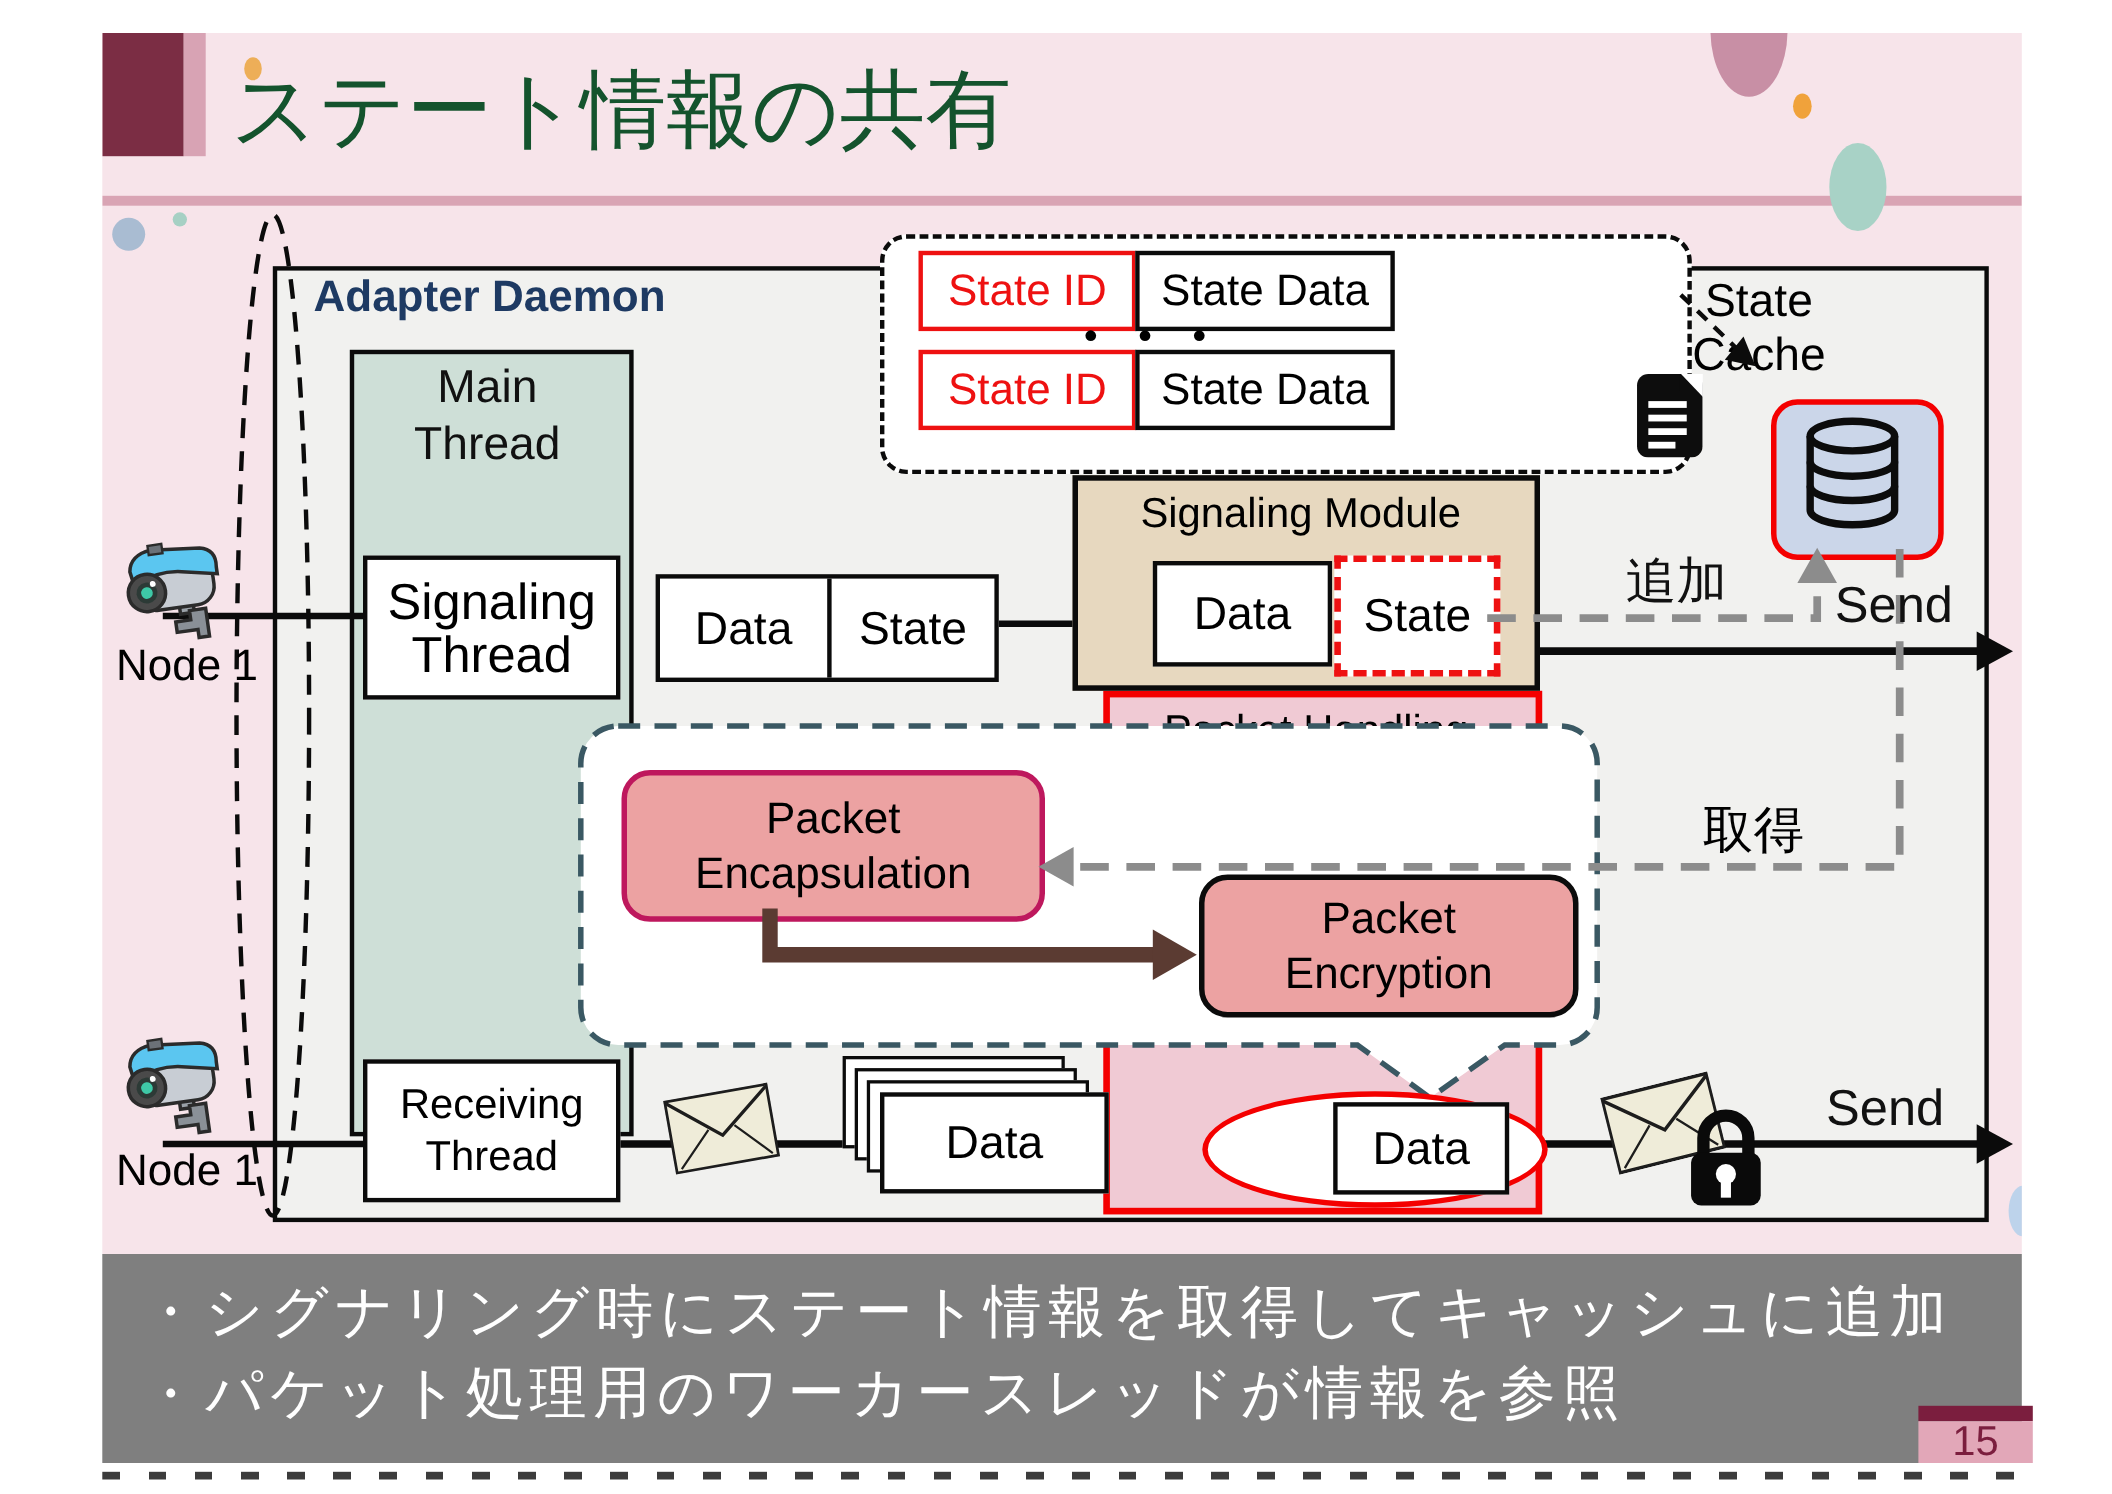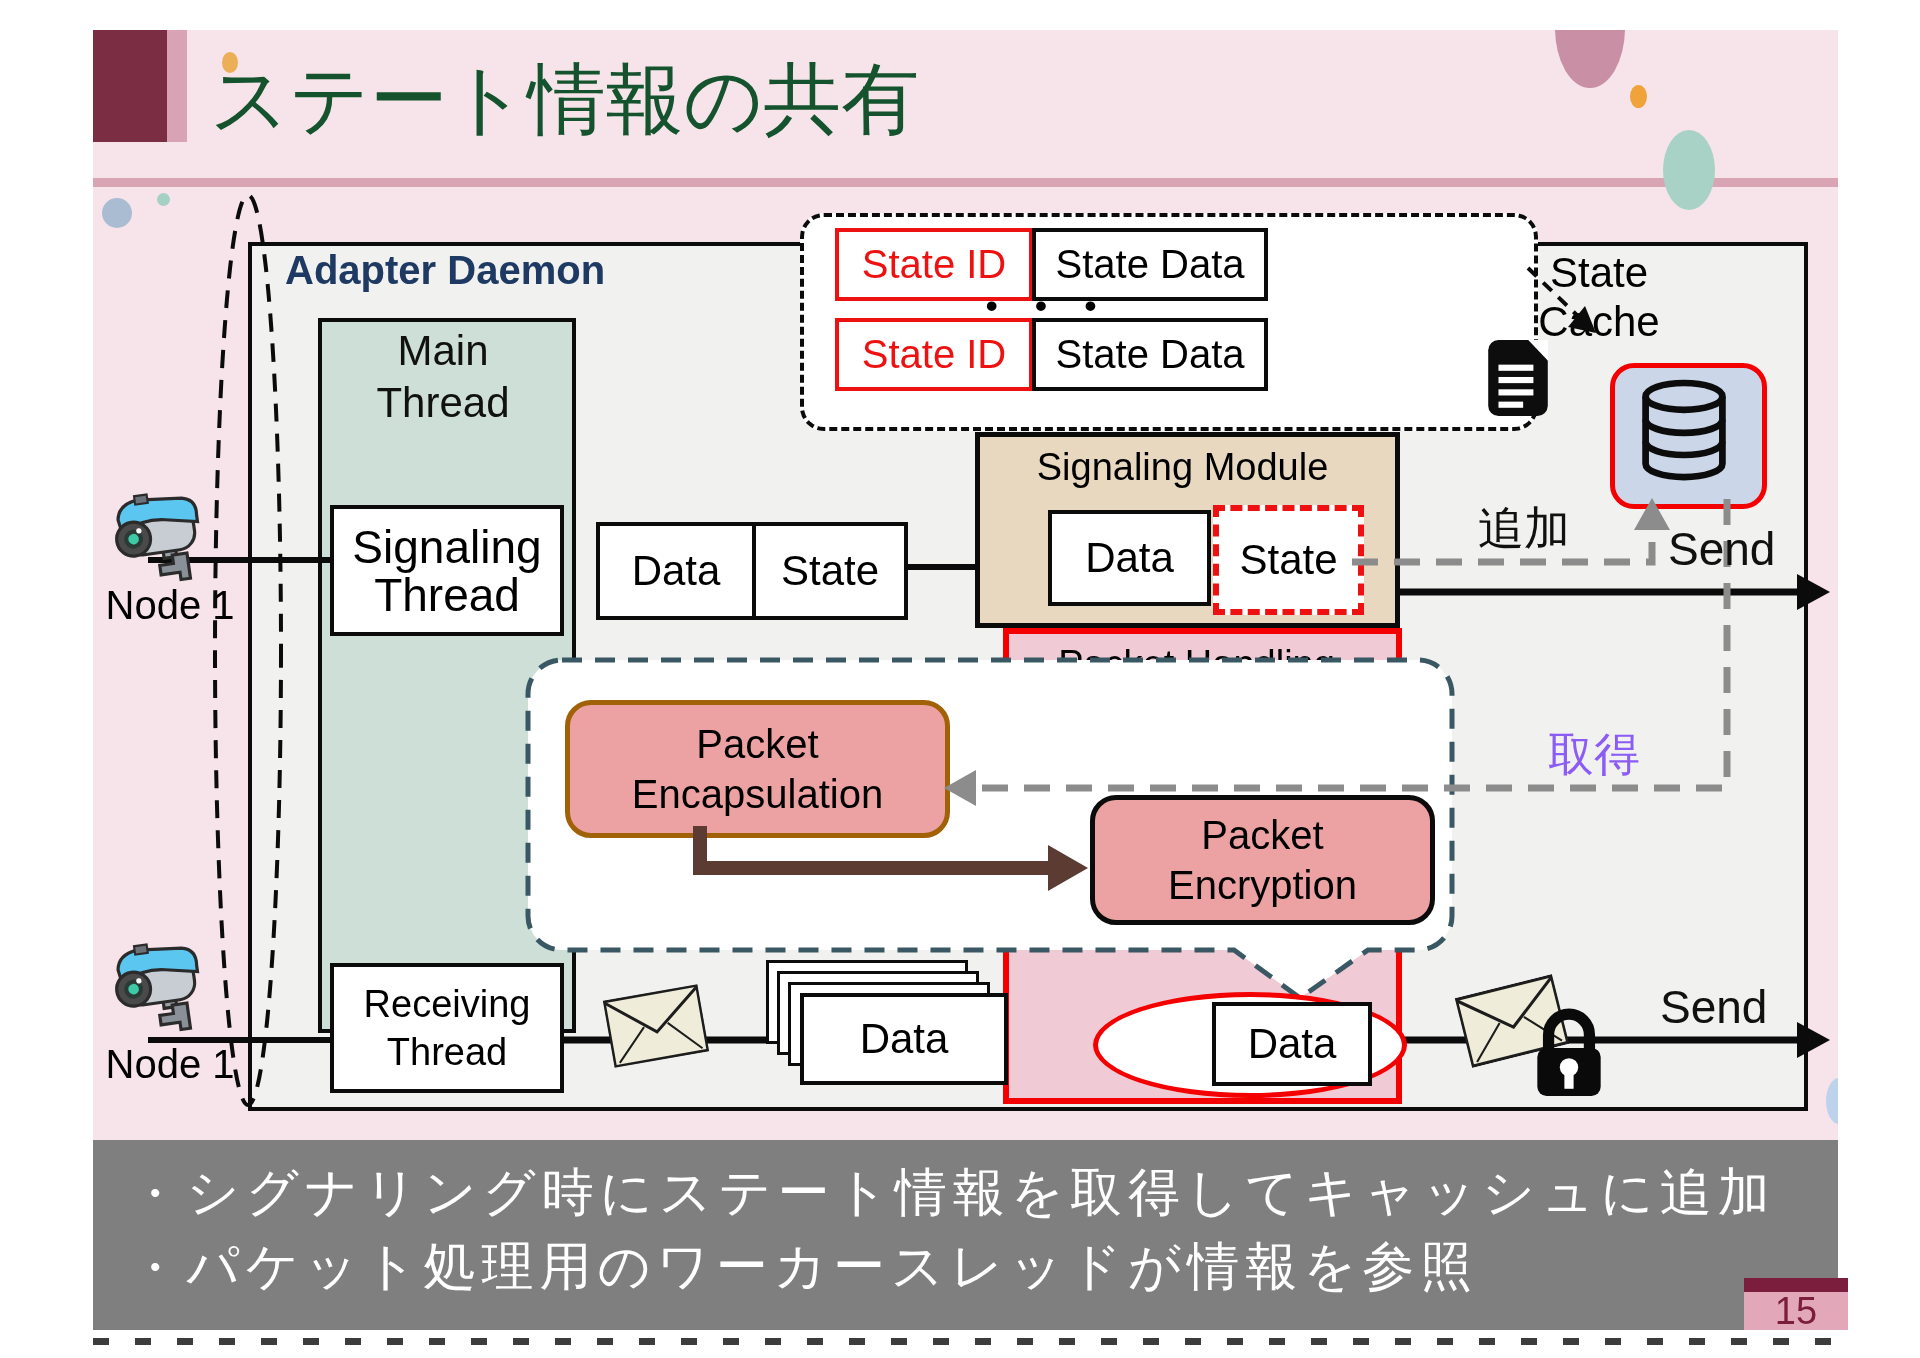--- a/index.html
+++ b/index.html
@@ -95,41 +95,41 @@
       <path d="M10 66 A40 14 0 0 0 90 66"></path>
     </g>
   </svg>
 
   <div class="abs" style="left:1003px;top:628px;width:387px;height:464px;background:#F0CAD4;border:6px solid #F40000;z-index:11;"></div>
   <div class="abs flexc" style="left:1013px;top:640px;width:367px;font-size:38px;line-height:48px;z-index:12;">Packet Handling Module</div>
 
   <svg class="abs svglayer" style="z-index:20;">
     <path d="M 562 660 H 1418 A 34 34 0 0 1 1452 694 V 916 A 34 34 0 0 1 1418 950 H 1368 L 1300 998 L 1234 950 H 562 A 34 34 0 0 1 528 916 V 694 A 34 34 0 0 1 562 660 Z" fill="#ffffff" stroke="#3A5863" stroke-width="5" stroke-dasharray="20 13"></path>
   </svg>
-  <div class="abs flexc" style="left:565px;top:700px;width:375px;height:128px;background:#ECA2A2;border:5px solid #a16207;border-radius:26px;z-index:21;">
+  <div class="abs flexc" style="left:565px;top:700px;width:375px;height:128px;background:#ECA2A2;border:5px solid #be185d;border-radius:26px;z-index:21;">
     <span style="font-size:40px;line-height:50px;width:330px;">Packet Encapsulation</span>
   </div>
   <div class="abs flexc" style="left:1090px;top:795px;width:335px;height:120px;background:#ECA2A2;border:5px solid #0b0b0b;border-radius:26px;z-index:21;">
     <span style="font-size:40px;line-height:50px;width:300px;">Packet Encryption</span>
   </div>
 
   <svg class="abs svglayer" style="z-index:22;">
     <ellipse cx="248" cy="650" rx="33" ry="455" fill="none" stroke="#0b0b0b" stroke-width="4" stroke-dasharray="18 12"></ellipse>
     <path d="M1528 268 L1582 320" stroke="#0b0b0b" stroke-width="4" stroke-dasharray="12 9" fill="none"></path>
     <polygon points="1596,333 1568,327 1585,306" fill="#0b0b0b"></polygon>
     <path d="M1352 562 H1652 V520" stroke="#8C8C8C" stroke-width="7" stroke-dasharray="26 16" fill="none"></path>
     <polygon points="1652,498 1634,530 1670,530" fill="#8C8C8C"></polygon>
     <path d="M1727 499 V788 H958" stroke="#8C8C8C" stroke-width="7" stroke-dasharray="26 16" fill="none"></path>
     <polygon points="944,788 976,770 976,806" fill="#8C8C8C"></polygon>
     <path d="M700 826 L700 868 L1052 868" stroke="#5B3B32" stroke-width="14" fill="none"></path>
     <polygon points="1088,868 1048,845 1048,891" fill="#5B3B32"></polygon>
   </svg>
 
   <div class="abs" style="left:1478px;top:498px;font-size:46px;color:#111;z-index:28;">追加</div>
-  <div class="abs" style="left:1548px;top:724px;font-size:46px;color:#8b5cf6;z-index:28;">取得</div>
+  <div class="abs" style="left:1548px;top:724px;font-size:46px;color:#000000;z-index:28;">取得</div>
   <div class="abs" style="left:1668px;top:522px;font-size:46px;color:#111;z-index:28;">Send</div>
   <div class="abs" style="left:1660px;top:980px;font-size:46px;color:#111;z-index:28;">Send</div>
 
   <div class="abs" style="left:1093px;top:992px;width:304px;height:96px;background:#fff;border:5px solid #F40000;border-radius:50%;z-index:24;"></div>
   <div class="abs flexc" style="left:1212px;top:1002px;width:152px;height:76px;background:#fff;border:4px solid #0b0b0b;font-size:42px;z-index:25;">Data</div>
 
   <div class="abs" style="left:766px;top:960px;width:196px;height:78px;background:#fff;border:3px solid #0b0b0b;z-index:30;"></div>
   <div class="abs" style="left:777px;top:971px;width:196px;height:78px;background:#fff;border:3px solid #0b0b0b;z-index:31;"></div>
   <div class="abs" style="left:788px;top:982px;width:196px;height:78px;background:#fff;border:3px solid #0b0b0b;z-index:32;"></div>
   <div class="abs flexc" style="left:800px;top:993px;width:200px;height:84px;background:#fff;border:4px solid #0b0b0b;font-size:42px;z-index:33;">Data</div>

